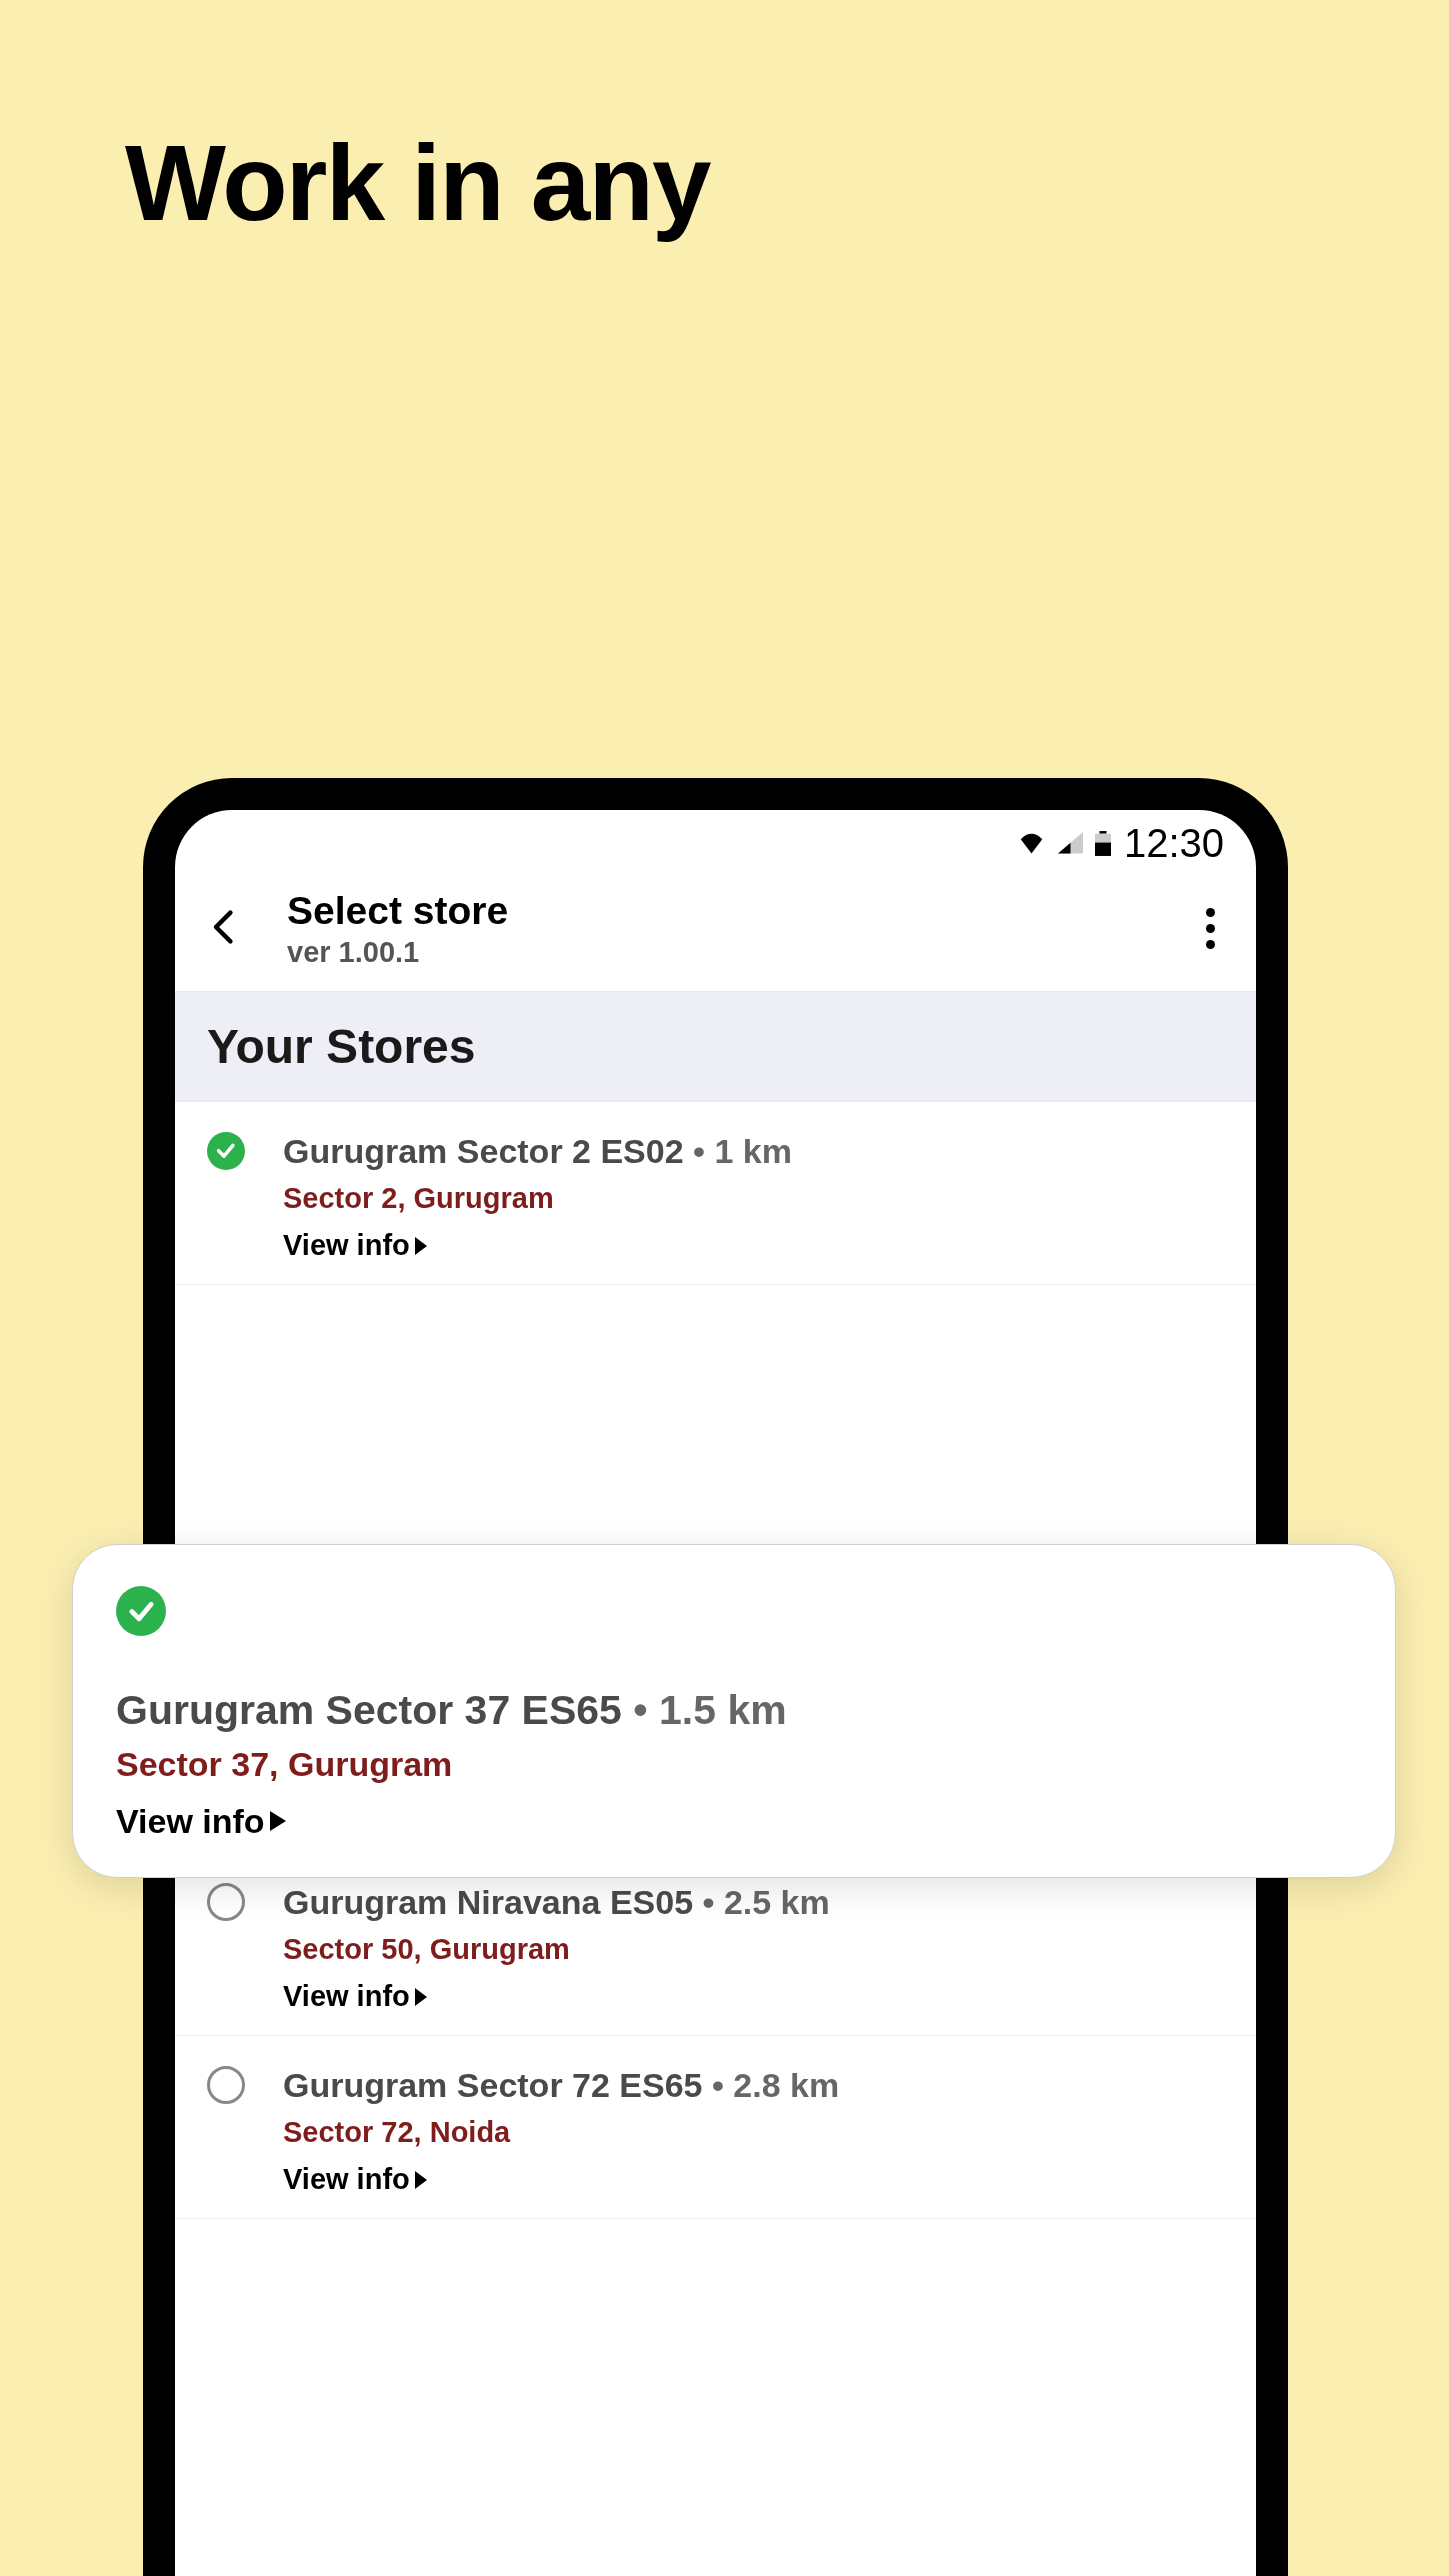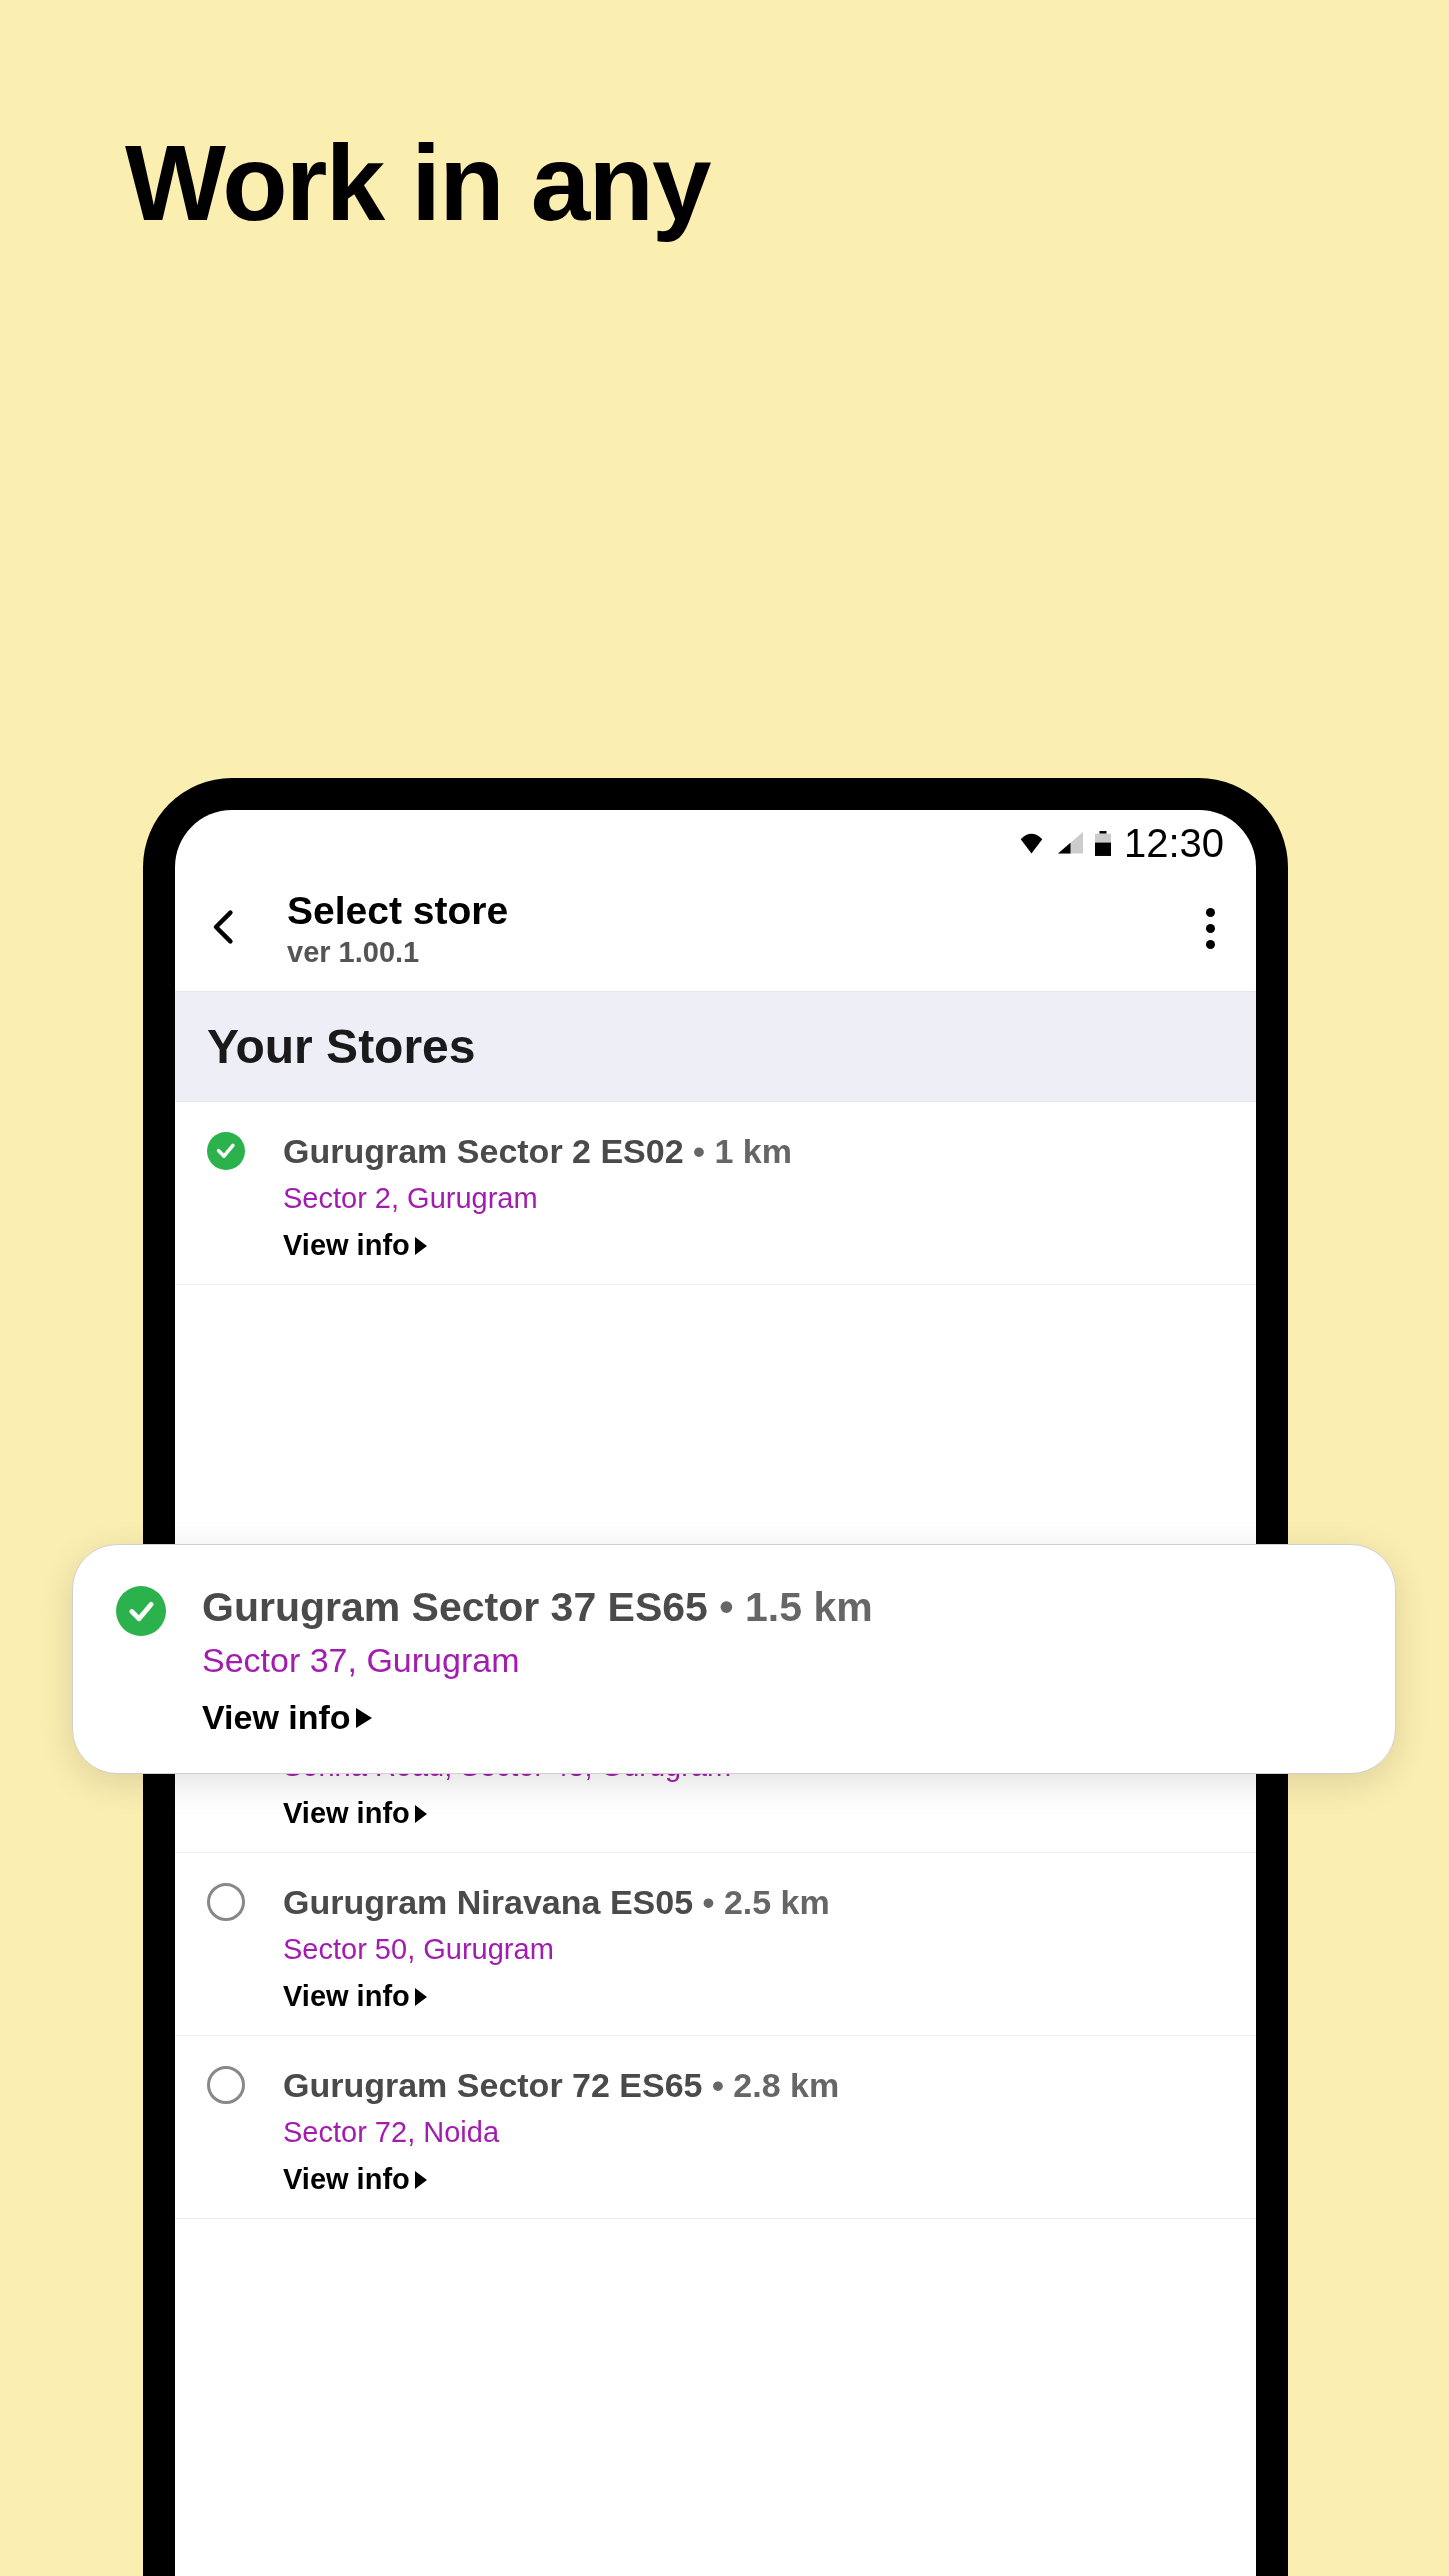--- a/index.html
+++ b/index.html
@@ -143,22 +143,23 @@
     .store-info { flex: 1; }
     .store-name-line {
       font-size: 34px;
       font-weight: 700;
       color: #4a4a4a;
       line-height: 1.3;
     }
     .store-dist { color: #666; }
     .store-address {
       font-size: 29px;
-      color: #a21caf;
+      color: #7f1d1d;
       margin-top: 9px;
+      font-weight: bold;
     }
     .view-info-link {
       display: inline-flex;
       align-items: center;
       gap: 5.4px;
       font-size: 29px;
       font-weight: 700;
       color: #000;
       margin-top: 14.3px;
     }
@@ -173,21 +174,22 @@
       top: 1544px;
       left: 72px;
       width: 1324px;
       background: #fff;
       border-radius: 45px;
       border: 1.8px solid #d0d0d0;
       box-shadow: 0 9px 36px rgba(0,0,0,0.12);
       padding: 36px 43px 36px 43px;
       display: flex;
       align-items: flex-start;
-      gap: 36px;
+      gap: 48px;
+      flex-direction: column;
     }
     .floating-card .check-badge {
       width: 50px;
       height: 50px;
       margin-top: 5.4px;
     }
     .floating-card .check-badge svg { width: 29px; height: 29px; }
     .floating-card .store-name-line { font-size: 41px; }
     .floating-card .store-address { font-size: 34px; margin-top: 7px; }
     .floating-card .view-info-link { font-size: 34px; margin-top: 18px; }

